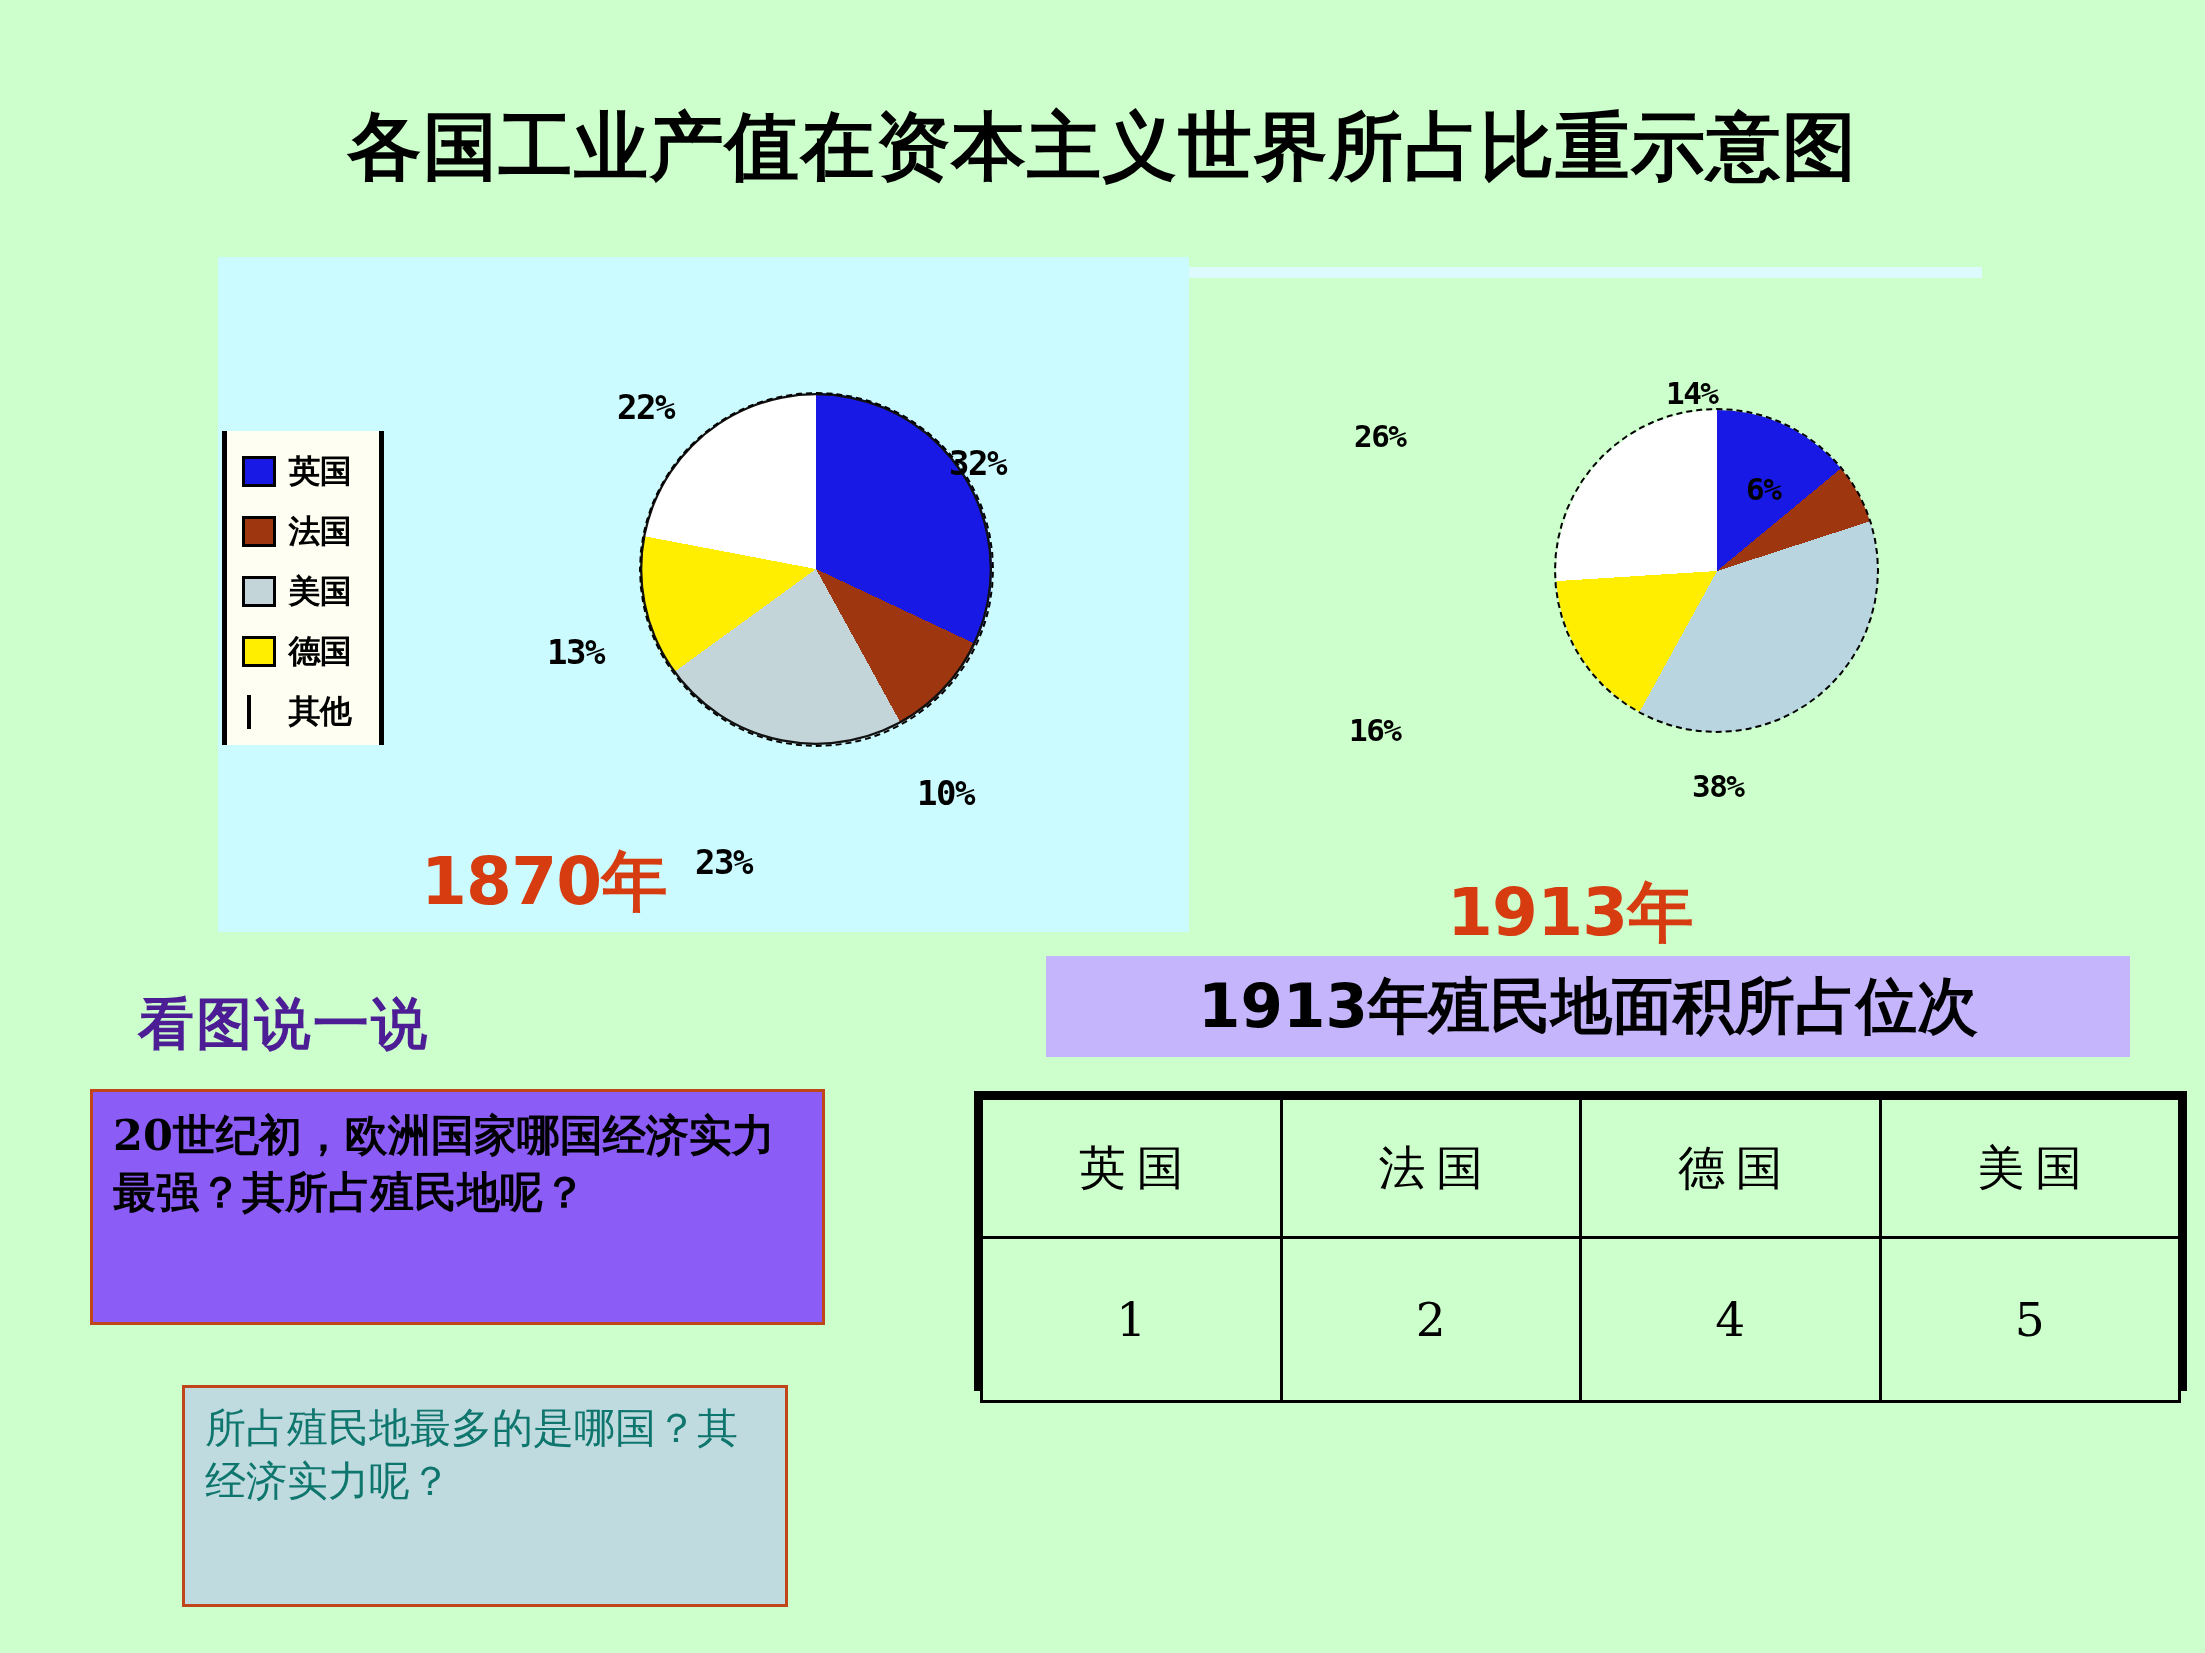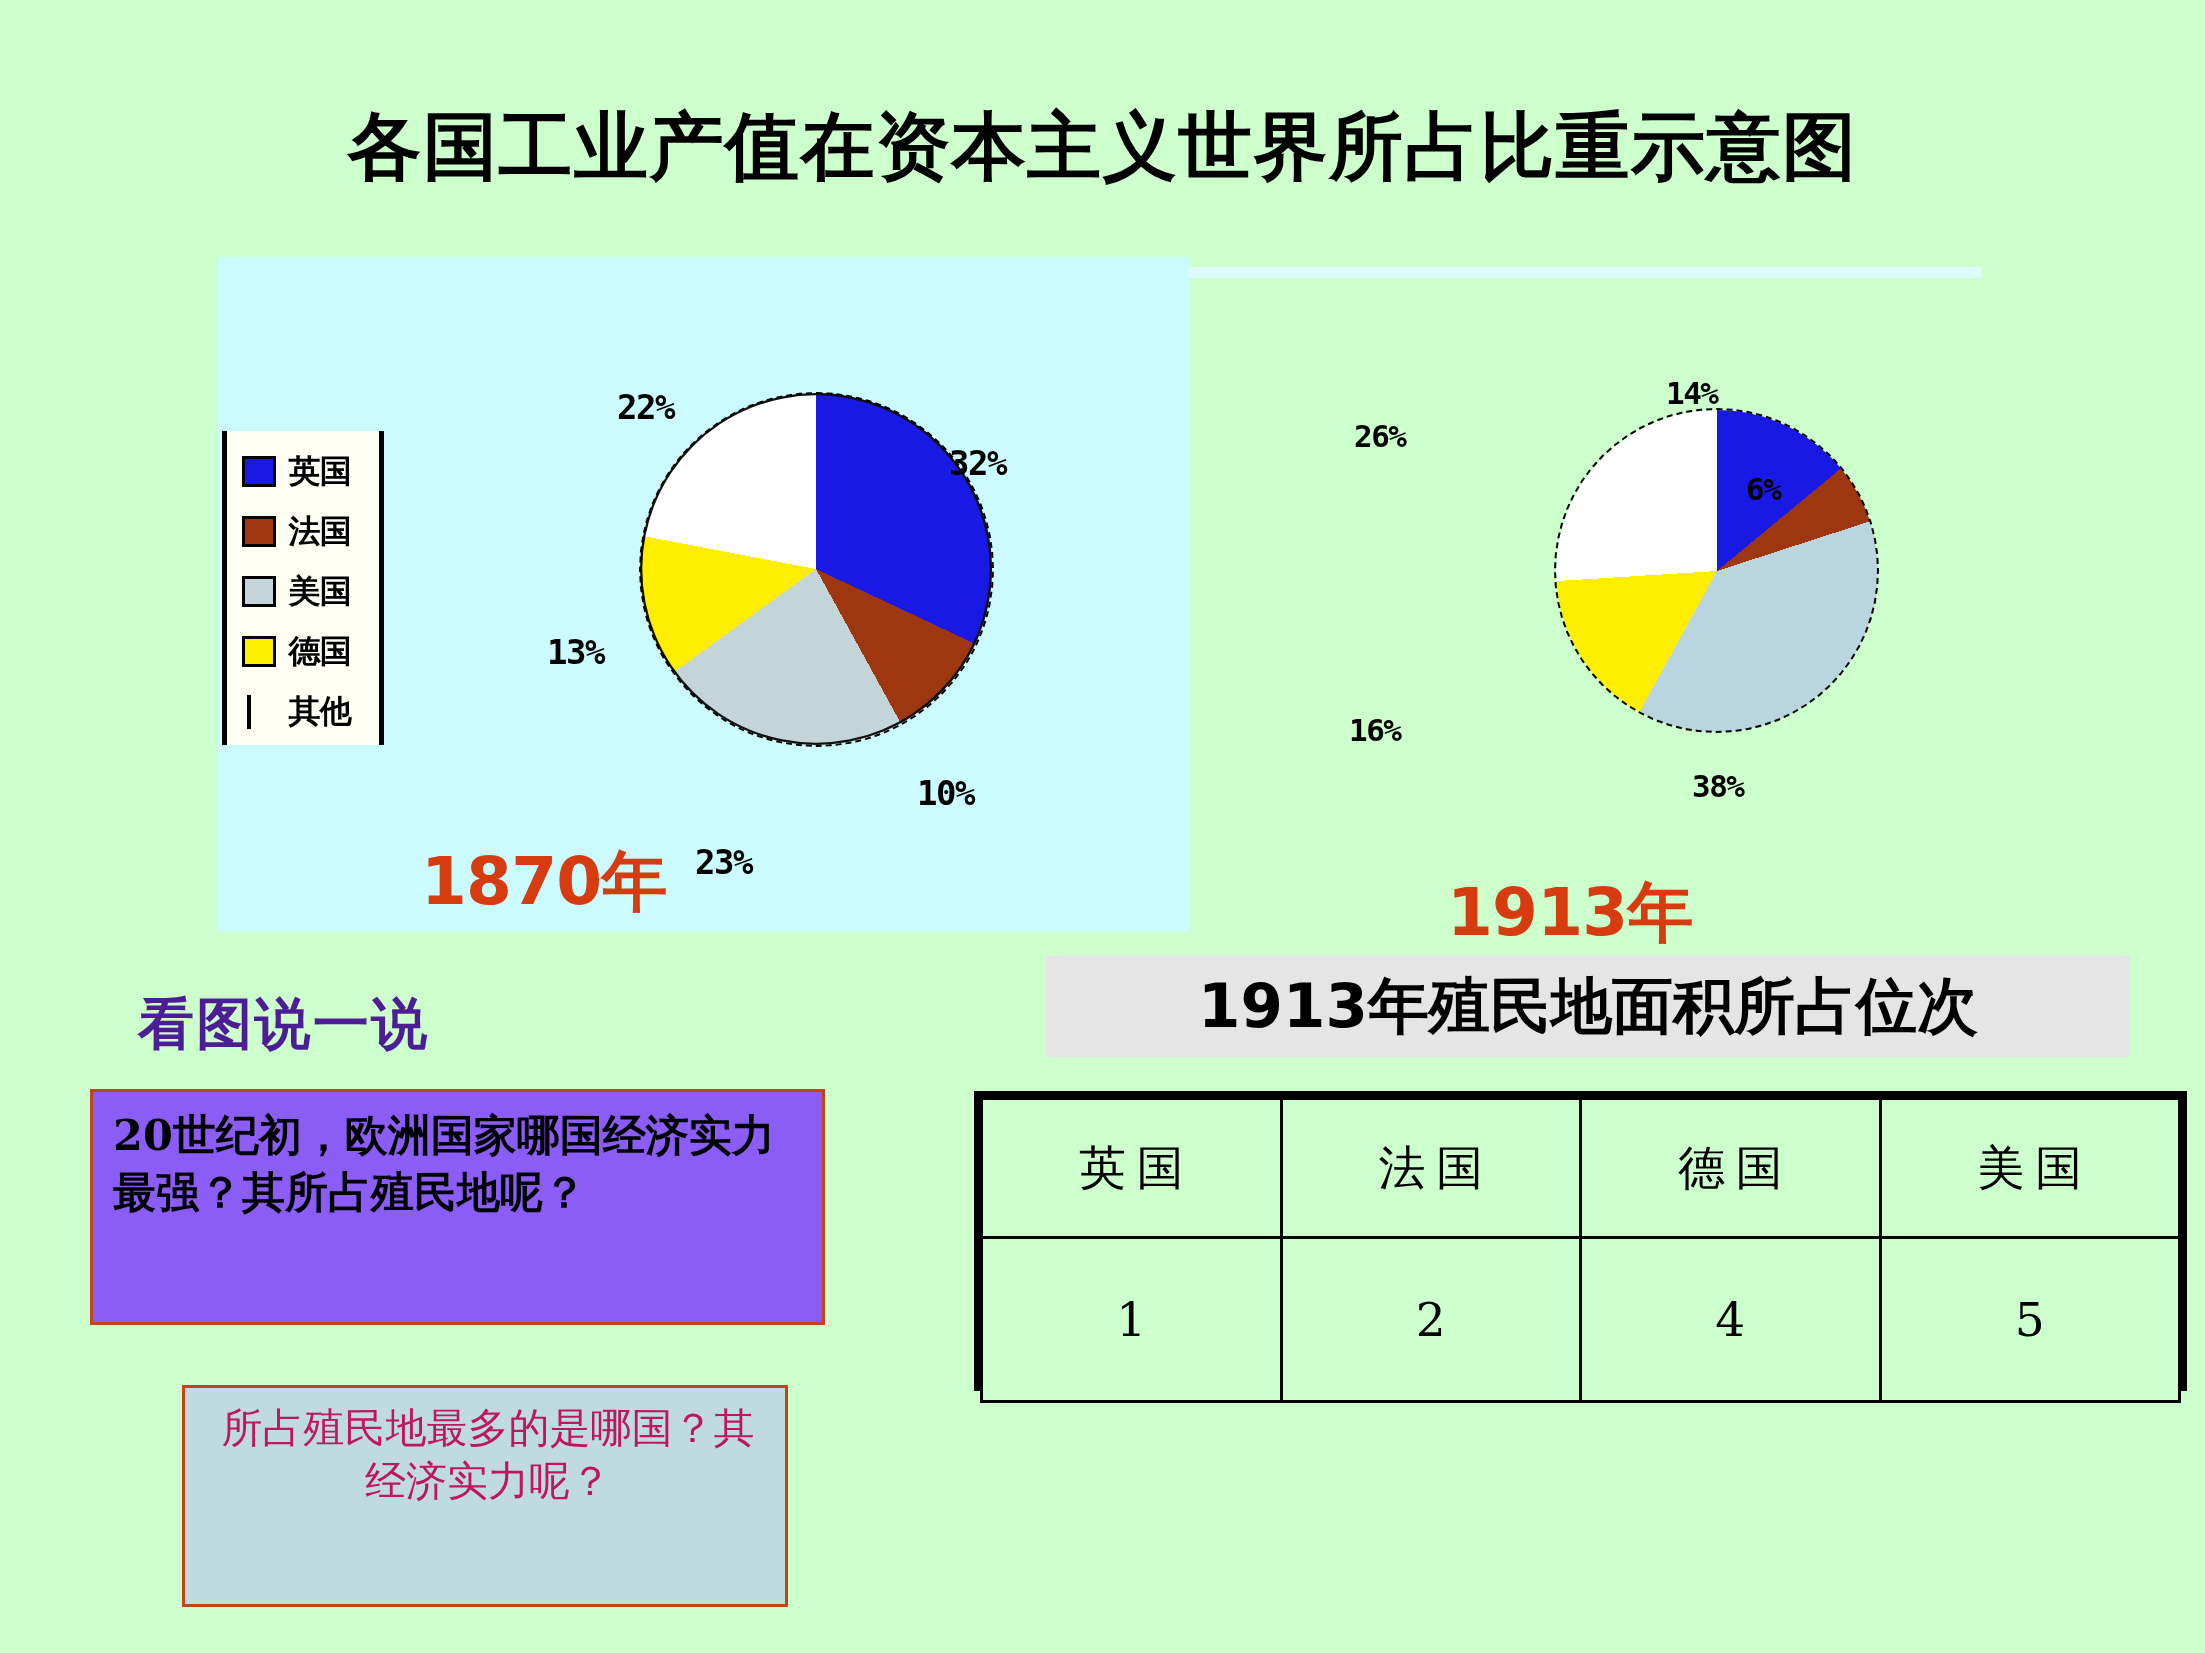--- a/index.html
+++ b/index.html
@@ -152,30 +152,29 @@
   }
   #question-box-2{
     position:absolute;left:182px;top:1377px;
     width:606px;height:222px;
     border:3.1px solid #c0461a;
     background:#bfdbe0;
     box-sizing:border-box;
     padding:13.8px 13.8px 0 20px;
   }
   #question-box-2 .qtext{
-    font-size:41px;color:#be185d;line-height:1.3;
+    font-size:41px;color:#0f766e;line-height:1.3;
     font-family:Liberation Serif, serif;
-    text-align:center;
   }
 
   
   #table-heading{
     position:absolute;left:1046px;top:948px;
     width:1084px;height:101px;
-    background:#e5e5e5;
+    background:#c4b5fd;
     display:flex;align-items:center;justify-content:center;
   }
   #table-heading span{
     font-size:61px;font-weight:bold;color:#000;
     font-family:"DejaVu Sans","Liberation Sans",sans-serif;
     letter-spacing:0px;
   }
 
   
   #rank-table{

